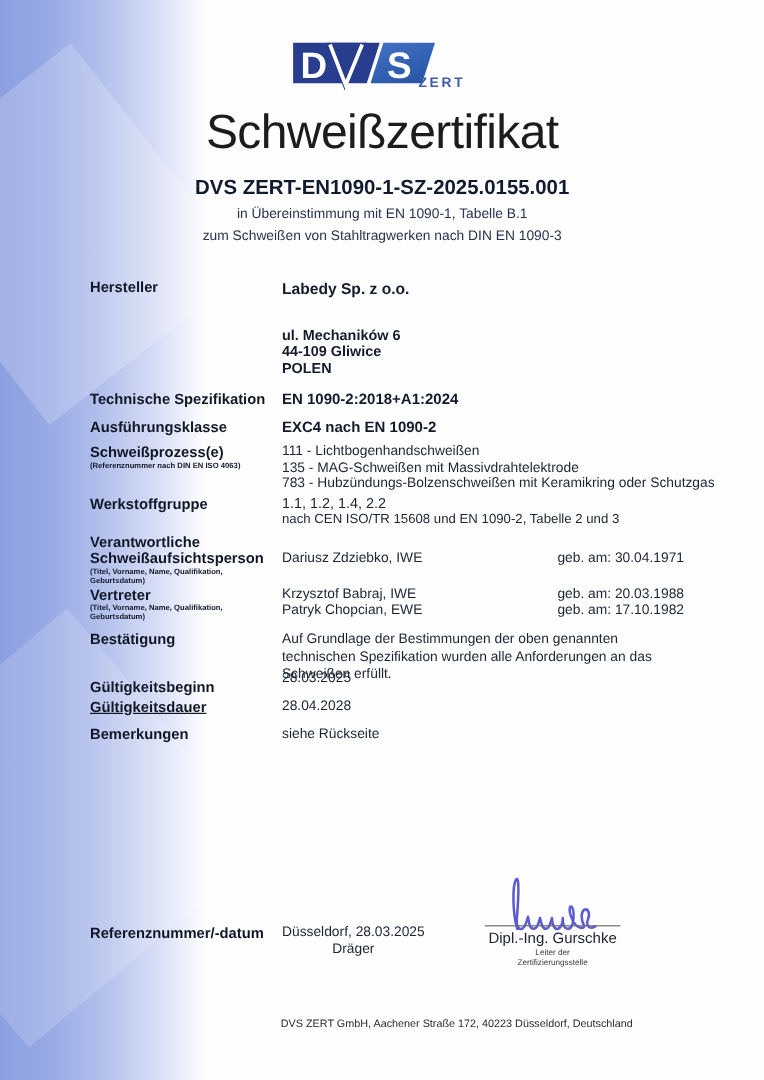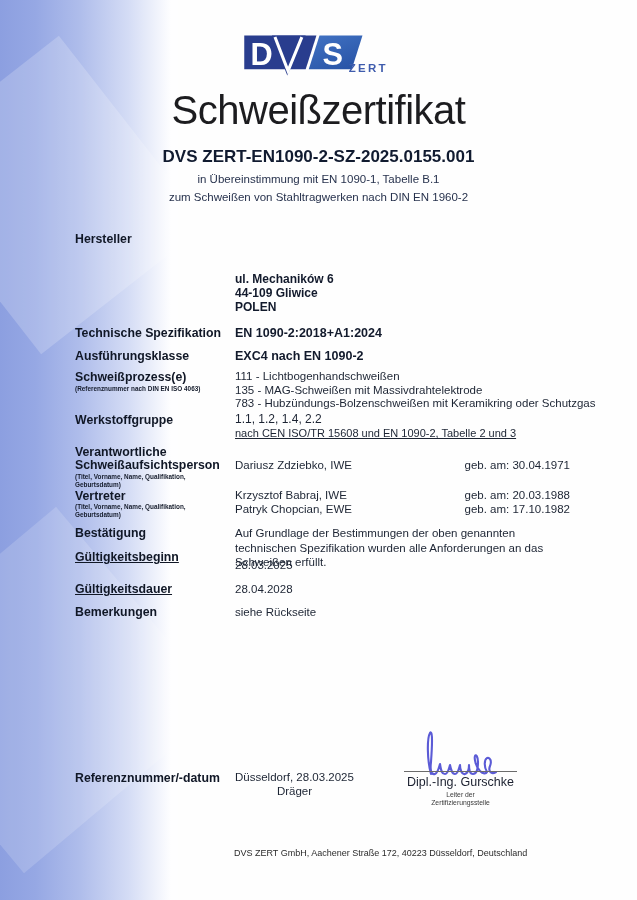--- a/index.html
+++ b/index.html
@@ -43,32 +43,32 @@
   .company{top:233px;font-weight:bold;font-size:13px;line-height:15px;color:#121a2c;}
   .address{top:272px;font-weight:bold;font-size:12px;line-height:14px;color:#121a2c;}
 
   .row-tech{top:327px;}
   .row-ausf{top:350px;}
   .row-schweiss-label{top:371px;}
   .row-schweiss-sub{top:385px;}
   .row-schweiss-val{top:370px;}
   .row-werk-label{top:414px;}
   .row-werk-val{top:413px;}
-  .row-werk-note{top:427px;font-size:11px;text-decoration:underline;}
+  .row-werk-note{top:427px;font-size:11px;}
   .row-verantw-label{top:446px;}
   .row-verantw-sub{top:473px;}
   .row-verantw-val{top:459px;}
   .row-verantw-geb{top:459px;}
   .row-vertr-label{top:490px;}
   .row-vertr-sub{top:503px;}
   .row-vertr-val{top:489px;}
   .row-vertr-geb{top:489px;}
   .row-best-label{top:527px;}
   .row-best-text{top:526px;width:336px;line-height:14.5px;}
-  .row-gbeg-label{top:551px;text-decoration:underline;}
+  .row-gbeg-label{top:567px;}
   .row-gbeg-val{top:559px;}
   .row-gdau-label{top:583px;text-decoration:underline;}
   .row-gdau-val{top:583px;}
   .row-bem-label{top:606px;}
   .row-bem-val{top:606px;}
   .row-ausst-label{top:772px;}
   .row-ausst-val{top:771px;line-height:13.8px;text-align:center;}
 
   .sig-svg{left:424px;top:730px;}
   .sig-line{left:404px;top:771px;width:113px;border-top:1.6px solid #6b6b6b;height:0;}
@@ -98,26 +98,27 @@
     <polygon points="38,2 82,2 58,54" fill="#293d8e"></polygon>
     <path d="M42,4 L59,48 L77,4" stroke="#ffffff" stroke-width="4" fill="none"></path>
     <polygon points="100,2 156,2 142,46 86,46" fill="url(#sblue)"></polygon>
     <text x="10" y="40" font-size="40" font-weight="bold" fill="#ffffff" font-family="Liberation Sans, sans-serif">D</text>
     <text x="104" y="40" font-size="40" font-weight="bold" fill="#ffffff" font-family="Liberation Sans, sans-serif">S</text>
     <text x="138" y="50" font-size="15" font-weight="600" letter-spacing="3" fill="#3f5cad" font-family="Liberation Sans, sans-serif">ZERT</text>
   </svg>
 </div>
 
 <div class="abs center title">Schweißzertifikat</div>
-<div class="abs center certno">DVS ZERT-EN1090-2-SZ-2025.0155.001</div>
+<div class="abs center certno">DVS ZERT-EN1090-1-SZ-2025.0155.001</div>
 <div class="abs center subline1">in Übereinstimmung mit EN 1090-1, Tabelle B.1</div>
-<div class="abs center subline2">zum Schweißen von Stahltragwerken nach DIN EN 1960-2</div>
+<div class="abs center subline2">zum Schweißen von Stahltragwerken nach DIN EN 1090-3</div>
 
 <div class="abs label" style="top:233px;">Hersteller</div>
 <div class="abs val company">
+  <div>Labedy Sp. z o.o.</div>
 </div>
 <div class="abs val address">
   <div>ul. Mechaników 6</div>
   <div>44-109 Gliwice</div>
   <div>POLEN</div>
 </div>
 
 <div class="abs label row-tech">Technische Spezifikation</div>
 <div class="abs val valb row-tech">EN 1090-2:2018+A1:2024</div>
 

